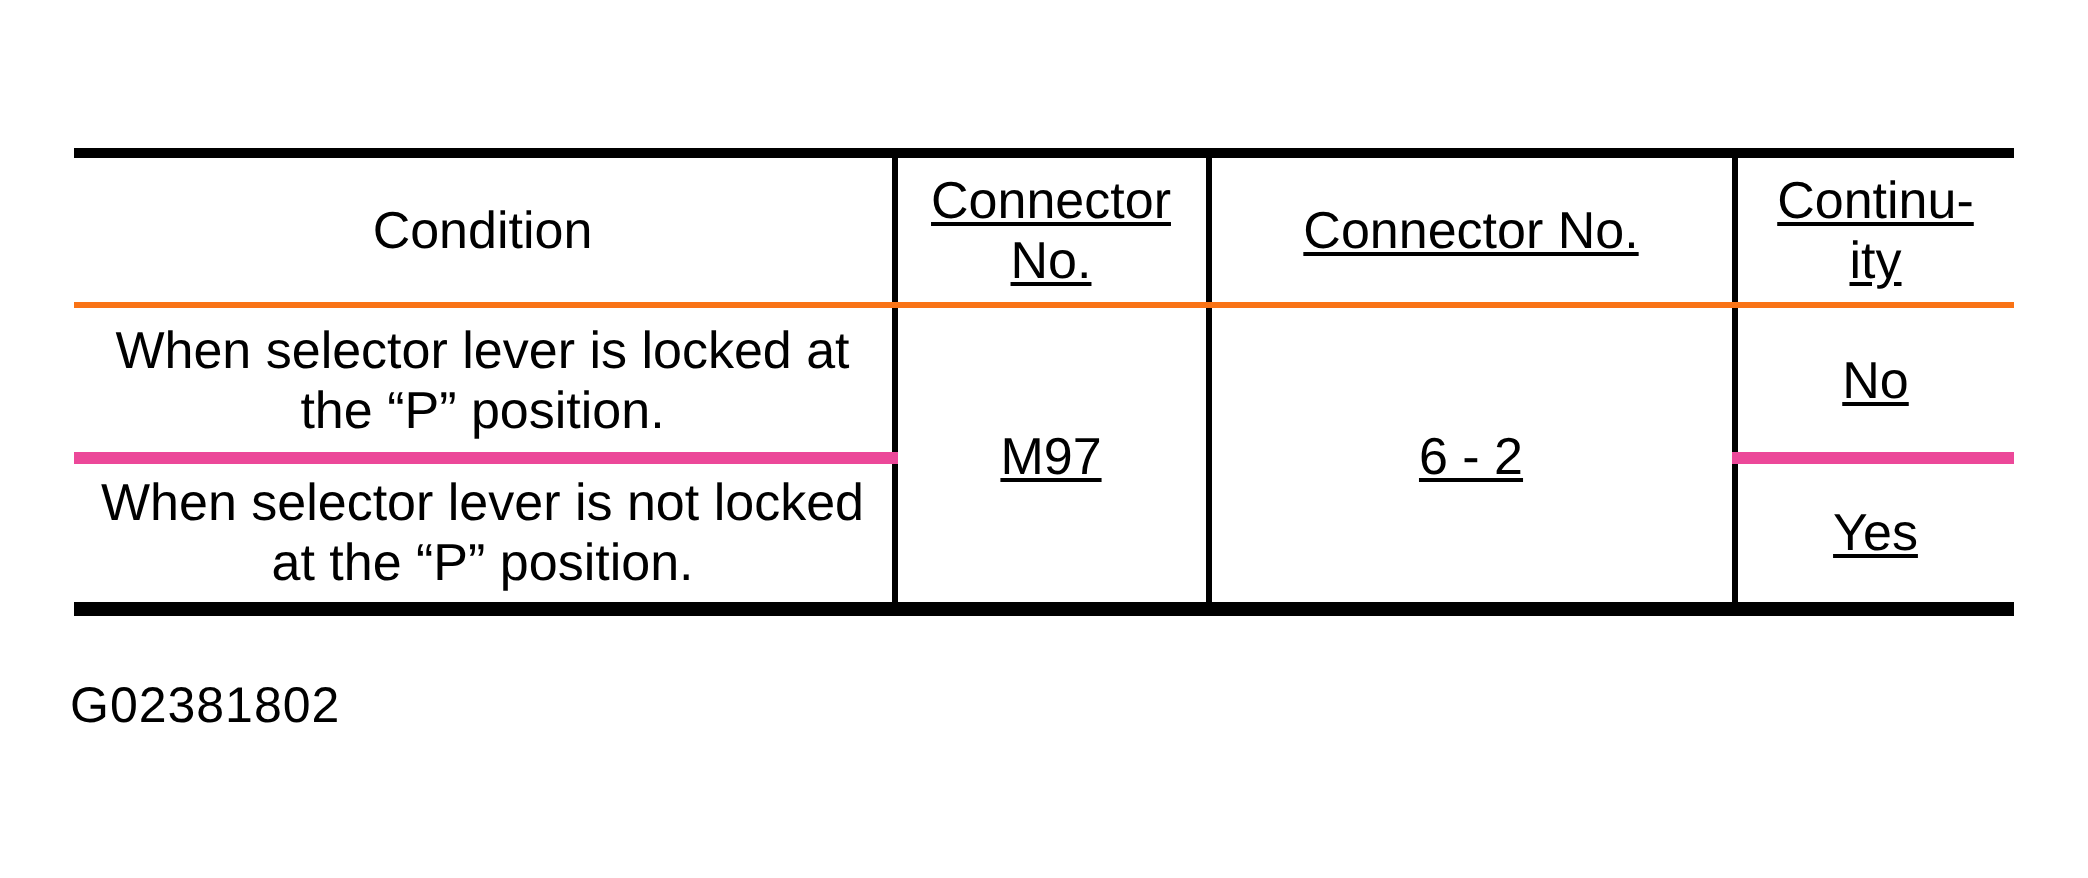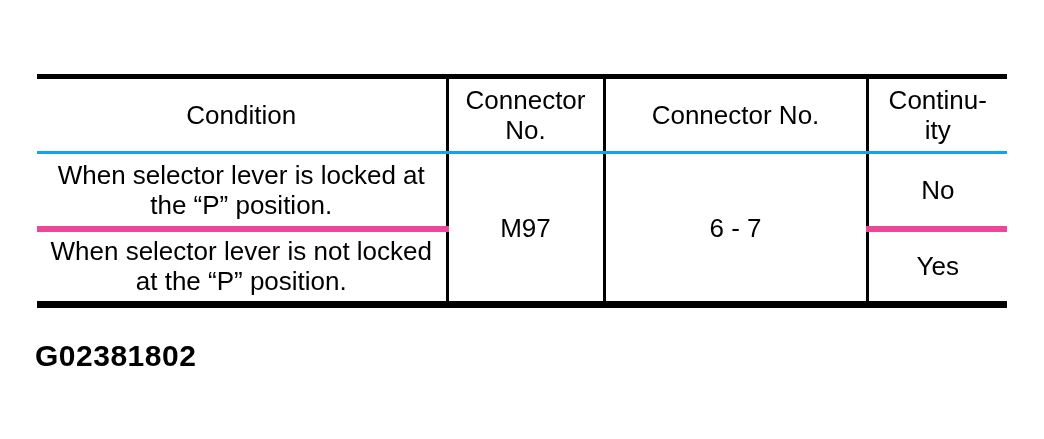--- a/index.html
+++ b/index.html
@@ -34,40 +34,40 @@
   table.spec td {
     padding: 0;
     font-weight: normal;
     vertical-align: middle;
     text-align: center;
     overflow: hidden;
   }
   table.spec thead tr { height: 76px; }
   table.spec tbody tr { height: 76px; }
   
-  .bl { border-left: 3px solid #000; }
+  .bl { border-left: 3px solid #000; text-decoration: underline; }
   
-  table.spec thead th { border-bottom: 3px solid #0ea5e9; }
+  table.spec thead th { border-bottom: 3px solid #f97316; }
   
   .row-split { border-bottom: 6px solid #ec4899; }
   td.condition {
     text-align: left;
     padding-left: 12px;
     padding-right: 2px;
   }
   td.merged {
     padding-bottom: 20px; 
     margin-left: 28px;
   }
   .caption {
     position: absolute;
     left: 35px;
     top: 339px;
-    font-size: 30px;
-    font-weight: 700;
+    font-size: 25px;
+    font-weight: 400;
     letter-spacing: 0.5px;
   }
 </style>
 </head>
 <body>
 
 <div class="page">
 
   <table class="spec">
     <colgroup>
@@ -91,21 +91,21 @@
         <th class="bl">
           <div>Continu-</div>
           <div>ity</div>
         </th>
       </tr>
     </thead>
     <tbody>
       <tr>
         <td class="condition row-split">When selector lever is locked at the “P” position.</td>
         <td class="bl merged" rowspan="2">M97</td>
-        <td class="bl merged" rowspan="2">6 - 7</td>
+        <td class="bl merged" rowspan="2">6 - 2</td>
         <td class="bl row-split">No</td>
       </tr>
       <tr>
         <td class="condition">When selector lever is not locked at the “P” position.</td>
         <td class="bl">Yes</td>
       </tr>
     </tbody>
   </table>
 
   <div class="caption">G02381802</div>

